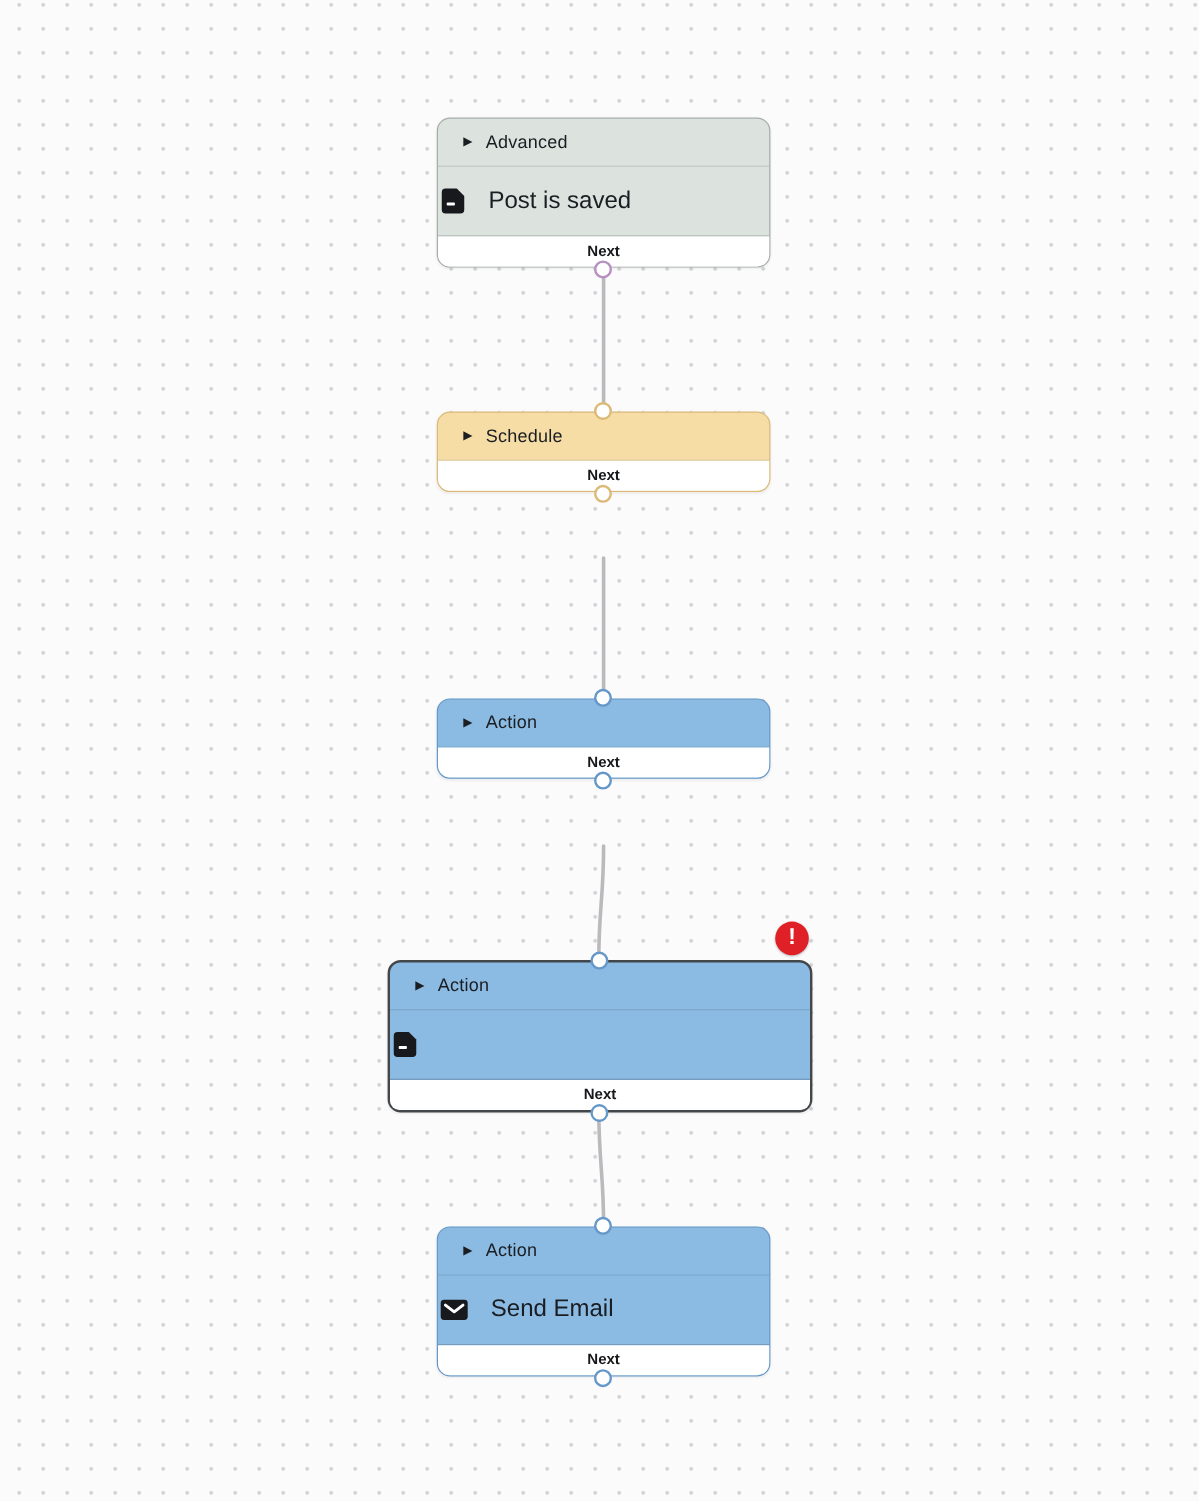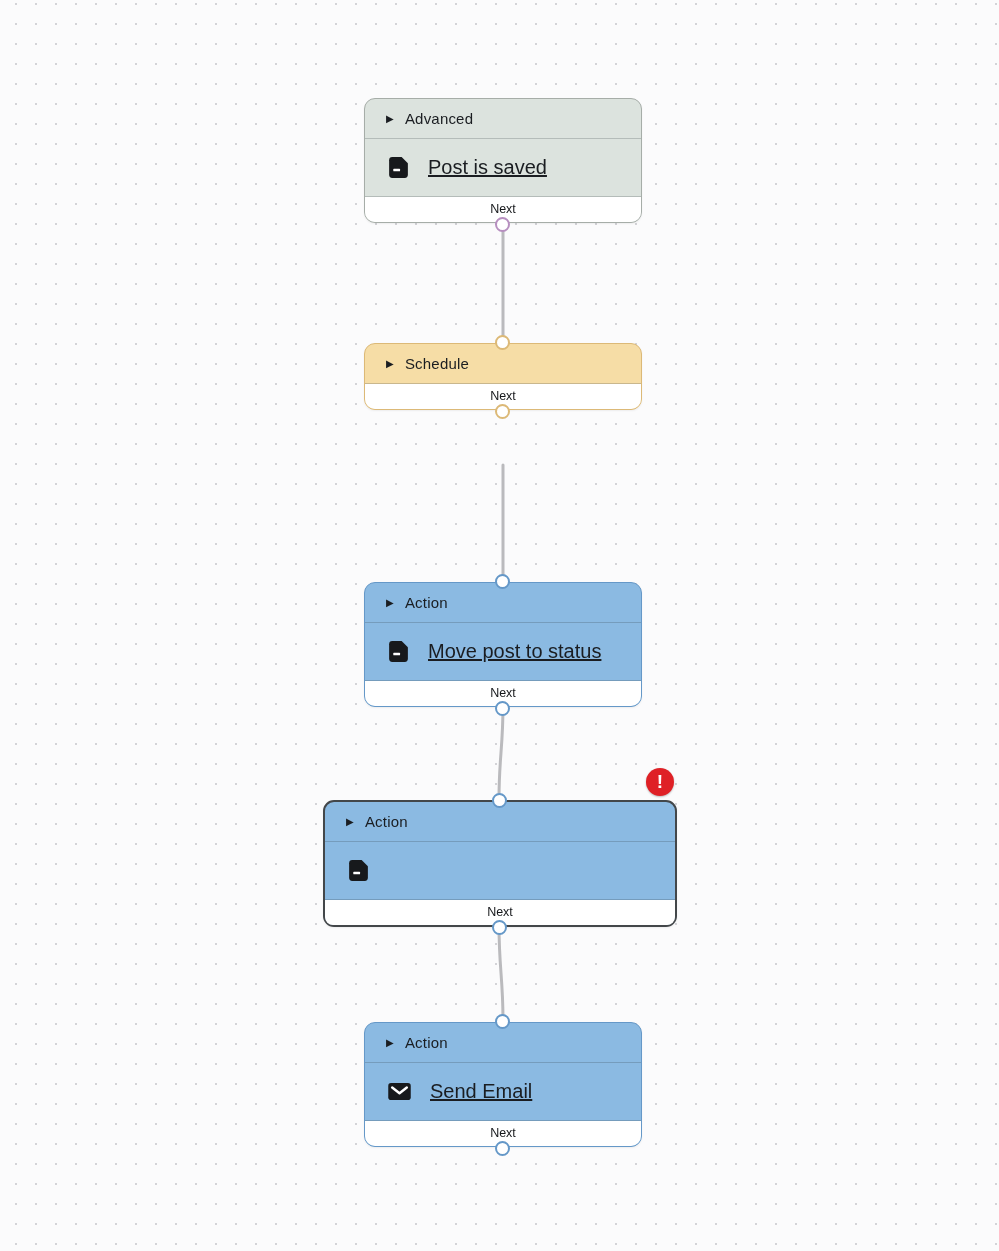--- a/index.html
+++ b/index.html
@@ -40,36 +40,35 @@
     font-size:15px;
     letter-spacing:.2px;
     border-bottom:1px solid rgba(40,50,55,0.22);
     border-radius:10px 10px 0 0;
   }
   .tri-icon{font-size:10px;line-height:1;color:#1a1d21;}
   .node-body{
     box-sizing:border-box;
     height:58px;
     display:flex;align-items:center;gap:17px;
-    padding-left:21px;
     font-size:20px;
     border-bottom:1px solid rgba(40,50,55,0.22);
-    text-decoration:underline;
   }
   .node-icon{display:flex;align-items:center;}
   .node-icon svg{display:block;}
   .node-footer{
     box-sizing:border-box;
     height:25px;
     background:#ffffff;
     border-radius:0 0 10px 10px;
     text-align:center;
     font-size:12.5px;
     line-height:25px;
     color:#16181b;
+    font-weight:bold;
   }
   .node--selected .node-header{border-radius:8px 8px 0 0;}
   .node--selected .node-footer{border-radius:0 0 8px 8px;}
 
   .port{
     position:absolute;
     left:50%;
     width:11px;height:11px;
     margin-left:-8.5px;
     background:#fff;
@@ -136,29 +135,20 @@
     <div class="node-footer">Next</div>
     <div class="port port--out port--tan"></div>
   </div>
 
   <div class="node node--action" style="left:364px;top:582px;width:278px;">
     <div class="port port--in port--blue"></div>
     <div class="node-header">
       <span class="tri-icon">▶</span>
       <span>Action</span>
     </div>
-    <div class="node-body">
-      <span class="node-icon">
-        <svg width="25" height="25" viewBox="0 0 24 24">
-            <path fill="#17191c" d="M6 2h9l6 6v11a3 3 0 0 1-3 3H6a3 3 0 0 1-3-3V5a3 3 0 0 1 3-3z"></path>
-            <rect x="7" y="13.2" width="6.5" height="2.4" rx="0.6" fill="#fff"></rect>
-          </svg>
-      </span>
-      <span>Move post to status</span>
-    </div>
     <div class="node-footer">Next</div>
     <div class="port port--out port--blue"></div>
   </div>
 
   <div class="node node--action node--selected" style="left:323px;top:800px;width:354px;">
     <div class="port port--in port--blue"></div>
     <div class="node-header">
       <span class="tri-icon">▶</span>
       <span>Action</span>
     </div>

